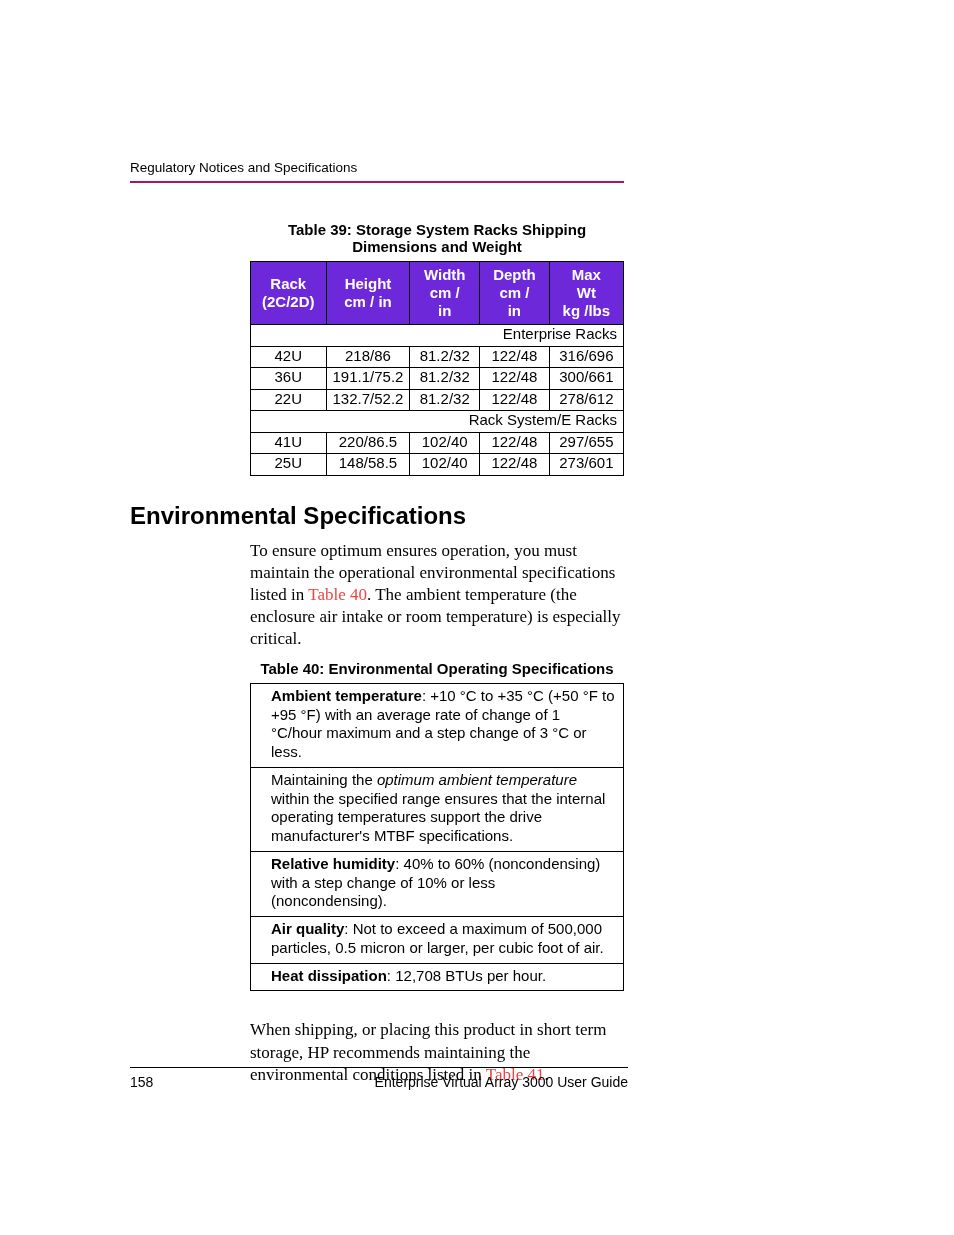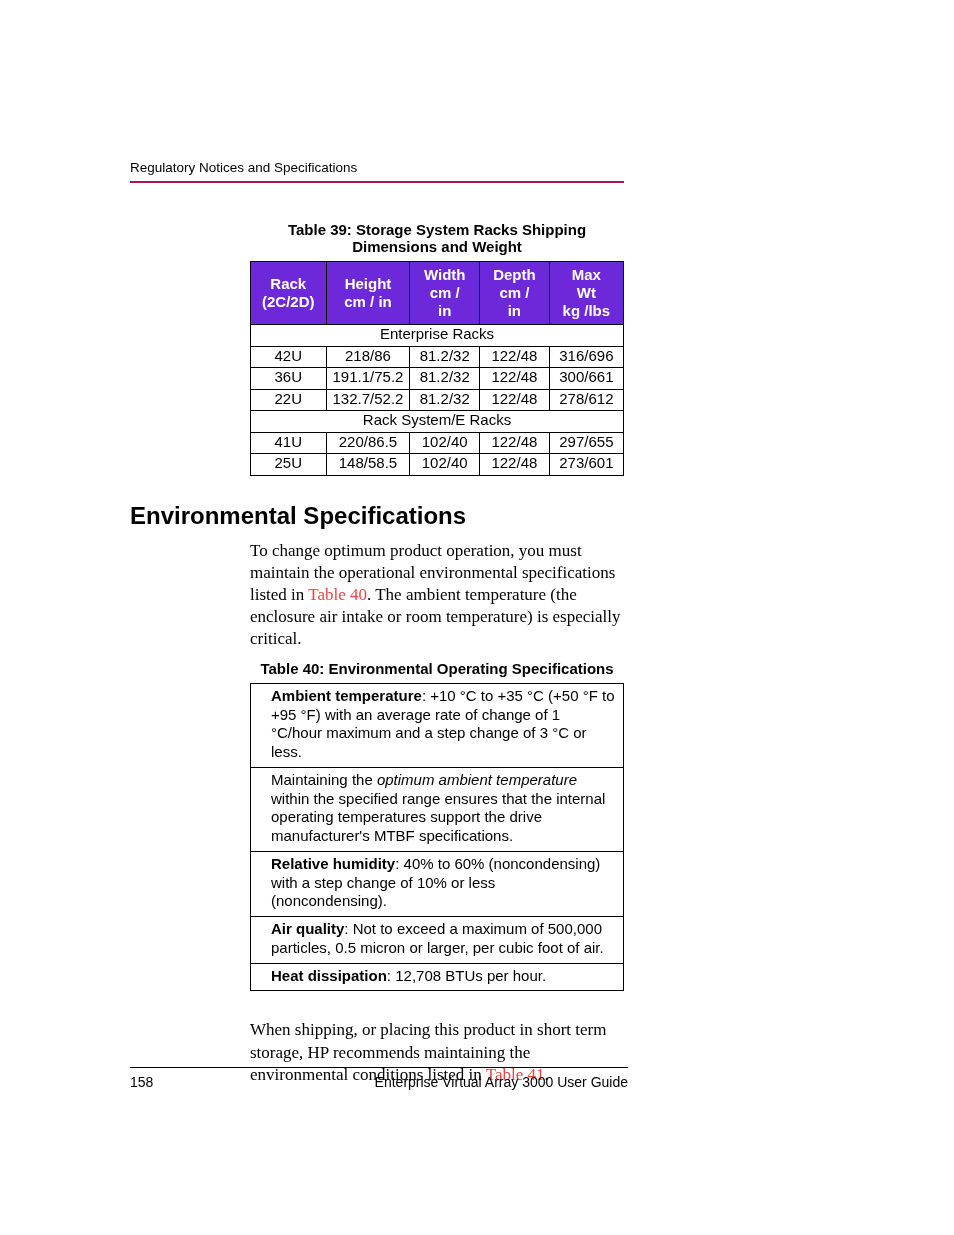--- a/index.html
+++ b/index.html
@@ -51,21 +51,21 @@
   }
   table.dims td {
     border: 1px solid #000;
     text-align: center;
     padding: 1px 6px 3px 6px;
     vertical-align: top;
     line-height: 1.1;
   }
   table.dims td.section {
     font-weight: normal;
-    text-align: center;
+    text-align: right;
     margin-top: 36px;
   }
   h2.section-heading {
     font-family: Arial, Helvetica, sans-serif;
     font-weight: bold;
     font-size: 24px;
     margin: 26px 0 10px 0;
   }
   .body-para {
     font-family: "Times New Roman", Times, serif;
@@ -165,21 +165,21 @@
           <td>273/601</td>
         </tr>
       </tbody>
     </table>
   </div>
 
   <h2 class="section-heading">Environmental Specifications</h2>
 
   <div class="content-indent">
     <p class="body-para">
-      <span>To change optimum product operation, you must maintain the operational environmental specifications listed in </span><span class="link">Table 40</span><span>. The ambient temperature (the enclosure air intake or room temperature) is especially critical.</span>
+      <span>To ensure optimum ensures operation, you must maintain the operational environmental specifications listed in </span><span class="link">Table 40</span><span>. The ambient temperature (the enclosure air intake or room temperature) is especially critical.</span>
     </p>
 
     <p class="table-caption">Table 40:  Environmental Operating Specifications</p>
 
     <table class="env">
       <tbody>
           <tr>
         <td>
           <span class="bold">Ambient temperature</span><span>: +10 °C to +35 °C (+50 °F to +95 °F) with an average rate of change of 1 °C/hour maximum and a step change of 3 °C or less.</span>
         </td>

